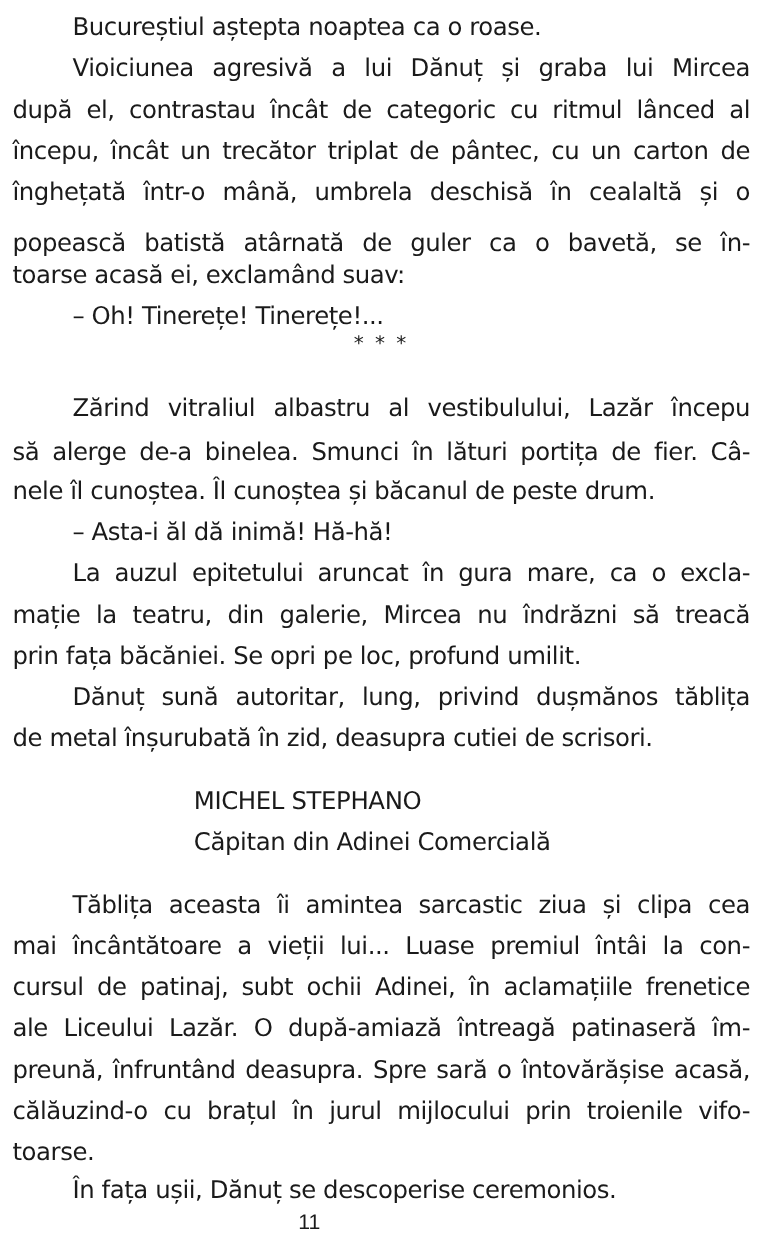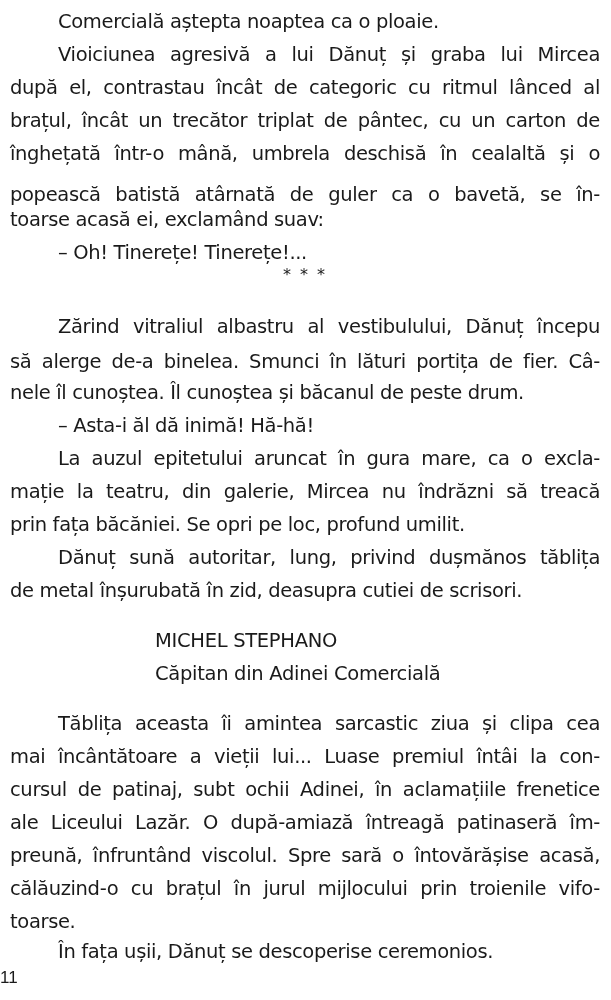--- a/index.html
+++ b/index.html
@@ -6,54 +6,54 @@
   body { width: 611px; height: 1000px; position: relative; overflow: hidden;
          font-family: "DejaVu Sans", sans-serif; color: #1a1a1a; }
   .page { position: absolute; left: 10px; top: 0; width: 590px; }
   .line { position: absolute; left: 0; height: 33px; line-height: 33px;
           font-size: 19.5px; white-space: nowrap; letter-spacing: -0.35px; }
   .just { width: 590px; text-align: justify; text-align-last: justify; }
   .indent { left: 48px; }
   .indent.just { width: 542px; }
   .stars { position: absolute; left: 0; width: 590px; text-align: center; font-size: 16px; top: 265px; letter-spacing: 2px; }
   .sig { left: 145px; letter-spacing: -0.3px; }
-  .pagenum { position: absolute; left: 0; width: 495px; text-align: left; top: 968px;
+  .pagenum { position: absolute; left: 0; width: 495px; text-align: center; top: 968px;
              font-family: "Liberation Sans", sans-serif; font-size: 17px; }
 </style>
 </head>
 <body>
 
 <div class="page">
-  <div class="line indent" style="top:5px">Comercială aștepta noaptea ca o ploaie.</div>
+  <div class="line indent" style="top:5px">Bucureștiul aștepta noaptea ca o roase.</div>
   <div class="line indent just" style="top:38px">Vioiciunea agresivă a lui Dănuț și graba lui Mircea</div>
   <div class="line just" style="top:71px">după el, contrastau încât de categoric cu ritmul lânced al</div>
-  <div class="line just" style="top:104px">brațul, încât un trecător triplat de pântec, cu un carton de</div>
+  <div class="line just" style="top:104px">începu, încât un trecător triplat de pântec, cu un carton de</div>
   <div class="line just" style="top:137px">înghețată într-o mână, umbrela deschisă în cealaltă și o</div>
   <div class="line just" style="top:178px">popească batistă atârnată de guler ca o bavetă, se în-</div>
   <div class="line" style="top:203px">toarse acasă ei, exclamând suav:</div>
   <div class="line indent" style="top:236px">– Oh! Tinerețe! Tinerețe!...</div>
 
   <div class="stars">* * *</div>
 
-  <div class="line indent just" style="top:310px">Zărind vitraliul albastru al vestibulului, Dănuț începu</div>
+  <div class="line indent just" style="top:310px">Zărind vitraliul albastru al vestibulului, Lazăr începu</div>
   <div class="line just" style="top:345px">să alerge de-a binelea. Smunci în lături portița de fier. Câ-</div>
   <div class="line" style="top:376px">nele îl cunoștea. Îl cunoștea și băcanul de peste drum.</div>
   <div class="line indent" style="top:409px">– Asta-i ăl dă inimă! Hă-hă!</div>
   <div class="line indent just" style="top:442px">La auzul epitetului aruncat în gura mare, ca o excla-</div>
   <div class="line just" style="top:475px">mație la teatru, din galerie, Mircea nu îndrăzni să treacă</div>
   <div class="line" style="top:508px">prin fața băcăniei. Se opri pe loc, profund umilit.</div>
   <div class="line indent just" style="top:541px">Dănuț sună autoritar, lung, privind dușmănos tăblița</div>
   <div class="line" style="top:574px">de metal înșurubată în zid, deasupra cutiei de scrisori.</div>
 
   <div class="line sig" style="top:624px">MICHEL STEPHANO</div>
   <div class="line sig" style="top:657px">Căpitan din Adinei Comercială</div>
 
   <div class="line indent just" style="top:707px">Tăblița aceasta îi amintea sarcastic ziua și clipa cea</div>
   <div class="line just" style="top:740px">mai încântătoare a vieții lui... Luase premiul întâi la con-</div>
   <div class="line just" style="top:773px">cursul de patinaj, subt ochii Adinei, în aclamațiile frenetice</div>
   <div class="line just" style="top:806px">ale Liceului Lazăr. O după-amiază întreagă patinaseră îm-</div>
-  <div class="line just" style="top:839px">preună, înfruntând viscolul. Spre sară o întovărășise acasă,</div>
+  <div class="line just" style="top:839px">preună, înfruntând deasupra. Spre sară o întovărășise acasă,</div>
   <div class="line just" style="top:872px">călăuzind-o cu brațul în jurul mijlocului prin troienile vifo-</div>
   <div class="line" style="top:905px">toarse.</div>
   <div class="line indent" style="top:935px">În fața ușii, Dănuț se descoperise ceremonios.</div>
 </div>
 
 <div class="pagenum">11</div>
 
 </body></html>

